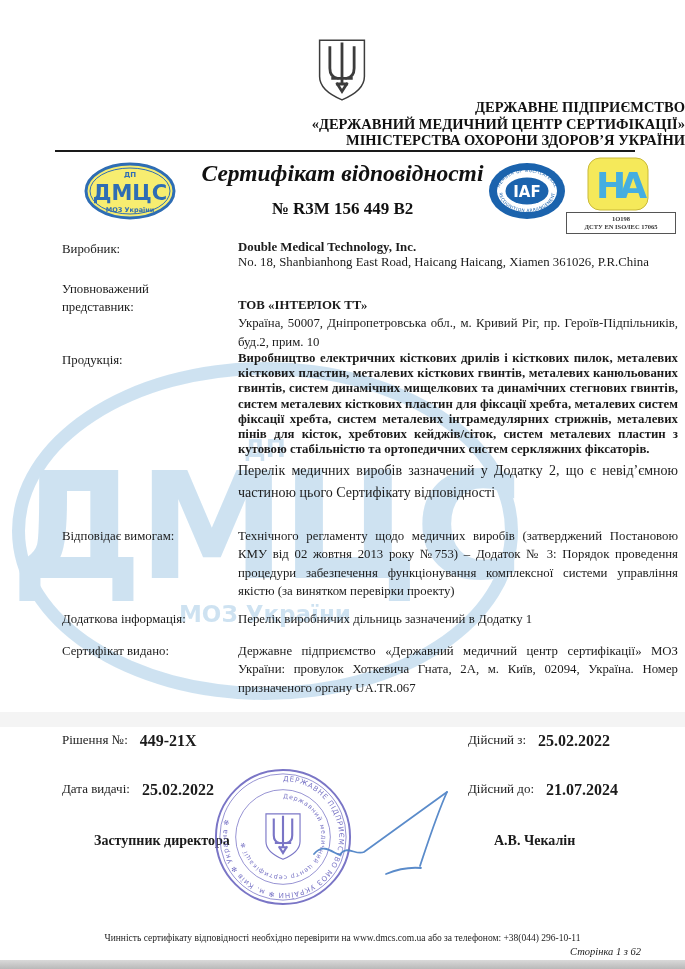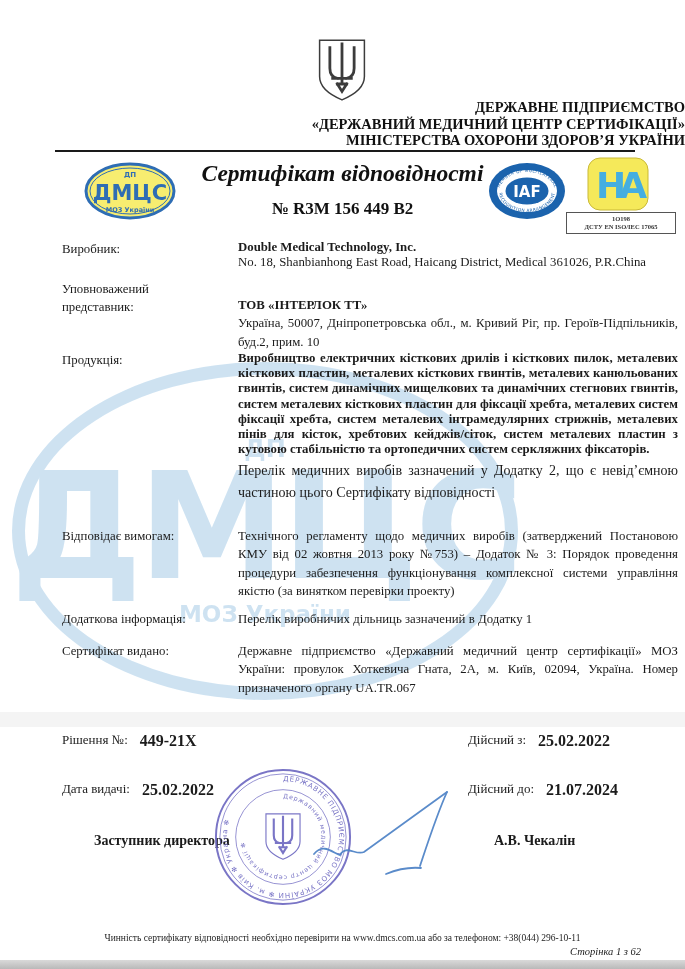--- a/index.html
+++ b/index.html
@@ -118,21 +118,21 @@
     <text x="32" y="42" text-anchor="middle" font-family="DejaVu Sans, sans-serif" font-weight="bold" font-size="36" fill="#45aee0" letter-spacing="-7">НА</text>
   </svg>
   <div class="accr-box">
     <div>1О198</div>
     <div>ДСТУ EN ISO/IEC 17065</div>
   </div>
 
   <div class="lbl" style="top:240px">Виробник:</div>
   <div class="val" style="top:240px">
     <div class="bold addr15">Double Medical Technology, Inc.</div>
-    <div class="addr15">No. 18, Shanbianhong East Road, Haicang District, Medical 361026, P.R.China</div>
+    <div class="addr15">No. 18, Shanbianhong East Road, Haicang Haicang, Xiamen 361026, P.R.China</div>
   </div>
 
   <div class="lbl lh18" style="top:280px">
     <div>Уповноважений</div>
     <div>представник:</div>
   </div>
   <div class="val" style="top:296px">
     <div class="bold lh18">ТОВ «ІНТЕРЛОК ТТ»</div>
     <div class="just lh18">Україна, 50007, Дніпропетровська обл., м. Кривий Ріг, пр. Героїв-Підпільників, буд.2, прим. 10</div>
   </div>

